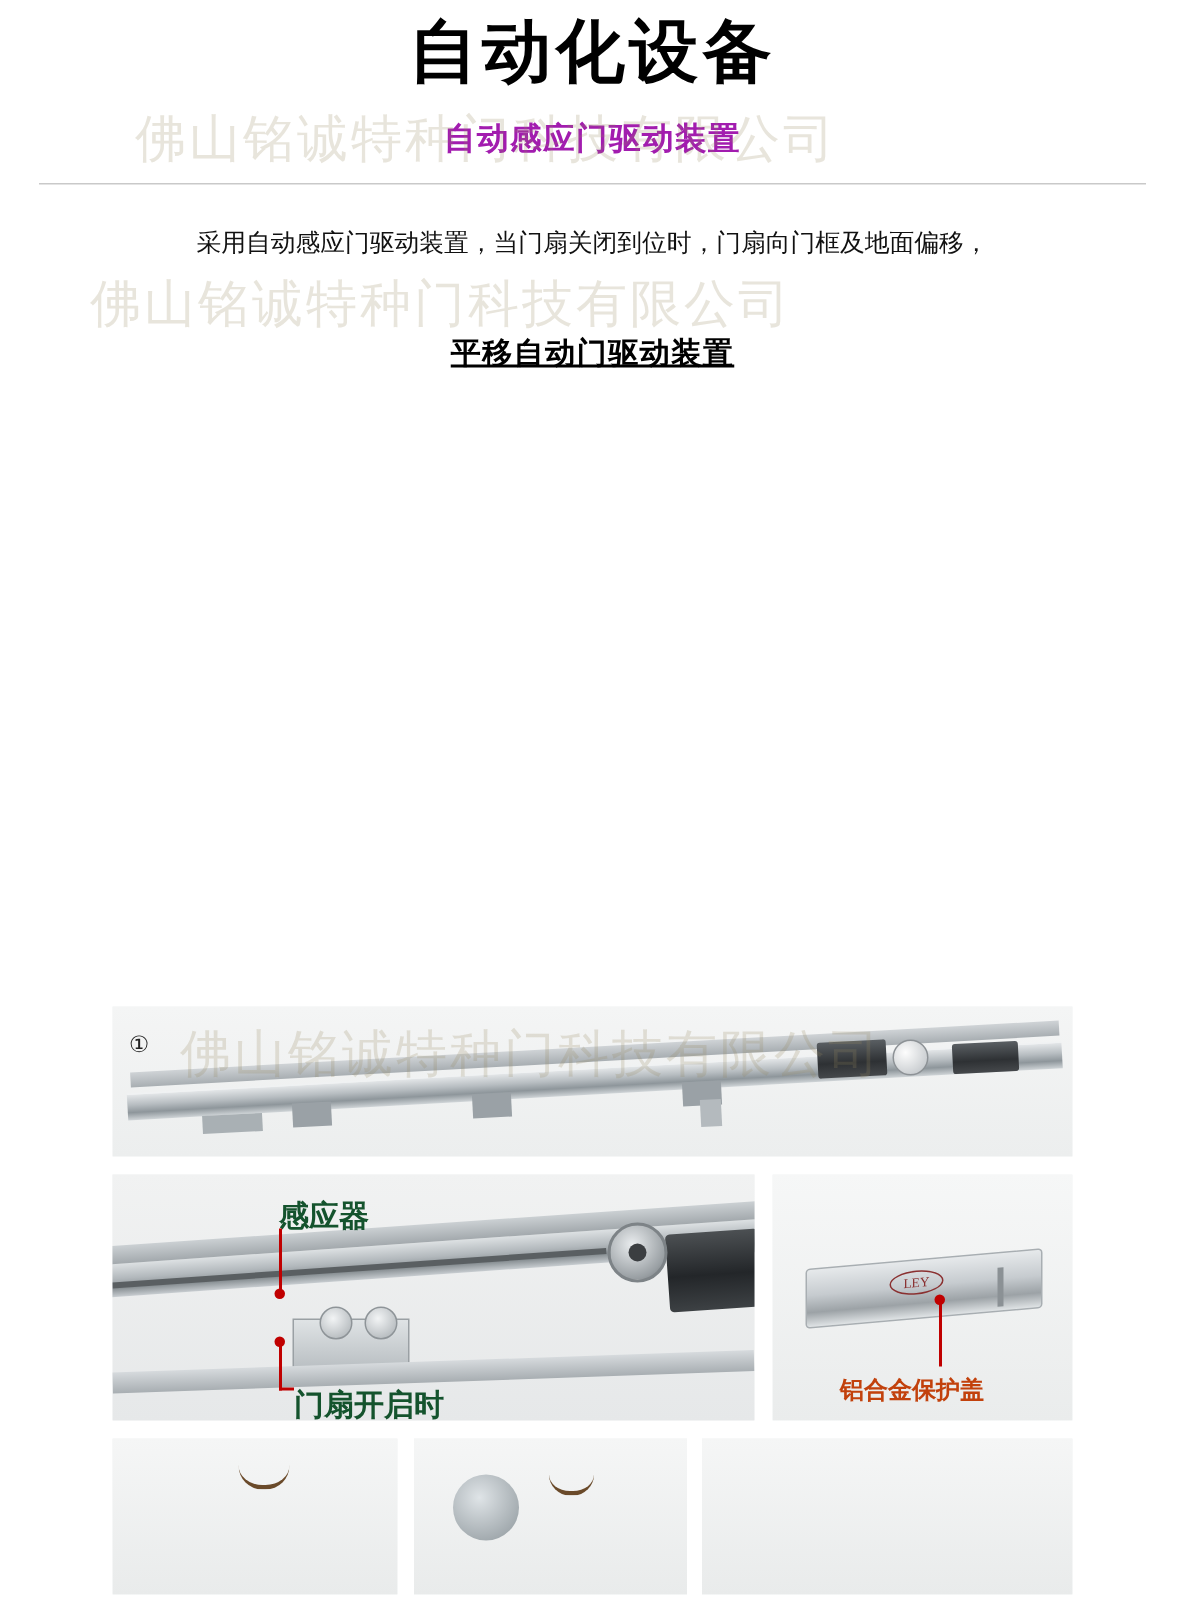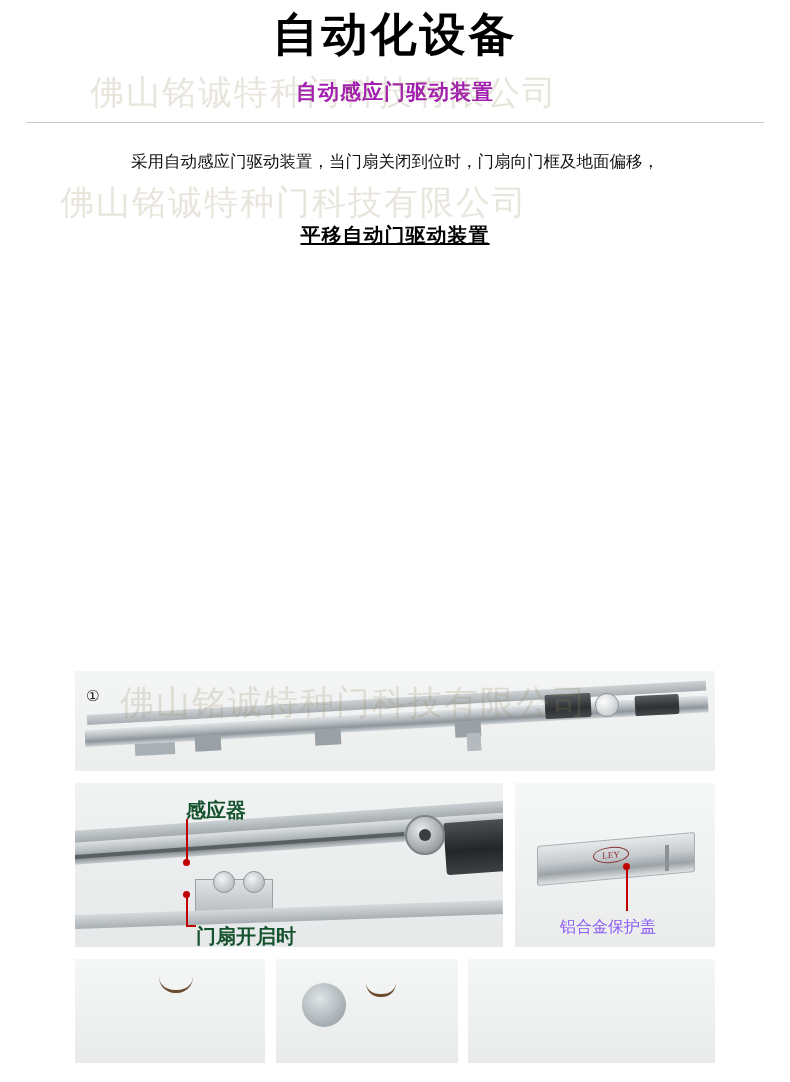--- a/index.html
+++ b/index.html
@@ -120,22 +120,22 @@
     font-size: 20px;
     font-weight: bold;
     color: #14532d;
     font-family: "DejaVu Sans", sans-serif;
     z-index: 7;
     white-space: nowrap;
   }
   .callout-dark {
     position: absolute;
     font-size: 16px;
-    font-weight: normal;
-    color: #8b5cf6;
+    font-weight: bold;
+    color: #c2410c;
     font-family: "DejaVu Sans", sans-serif;
     z-index: 7;
     white-space: nowrap;
   }
   .leader {
     position: absolute;
     background: #c00000;
     z-index: 7;
   }
   .dot {

